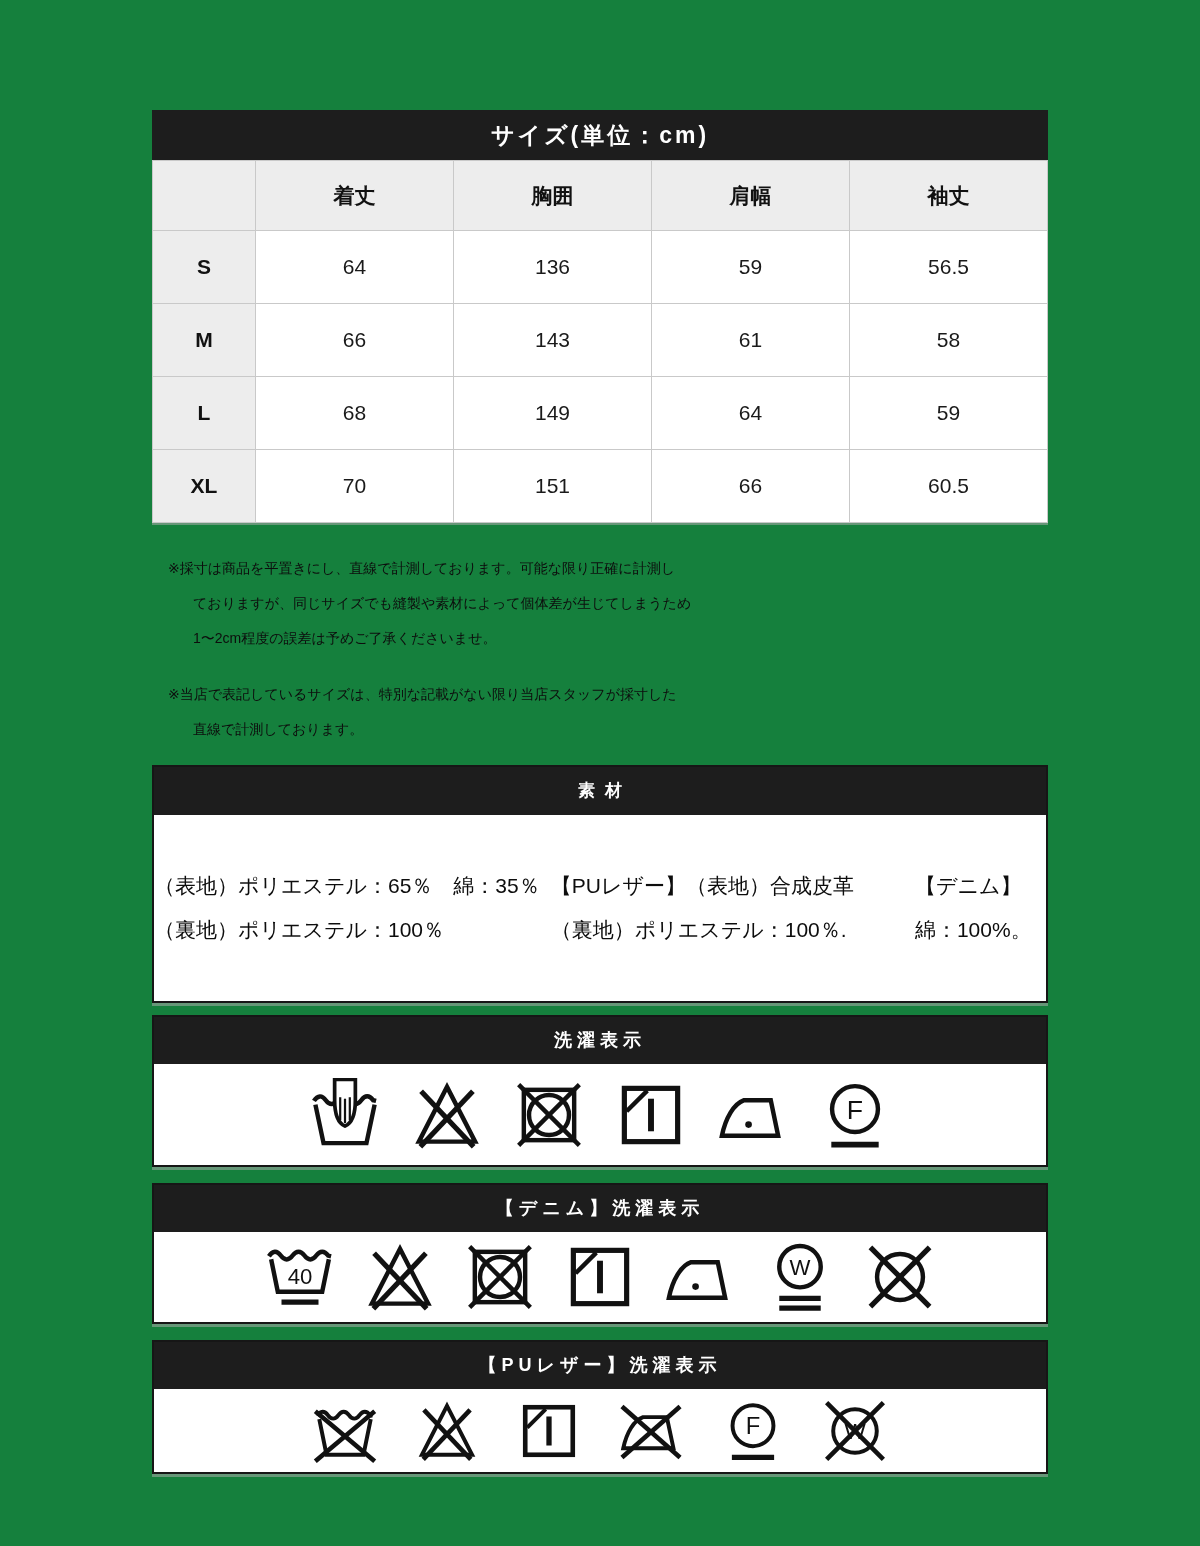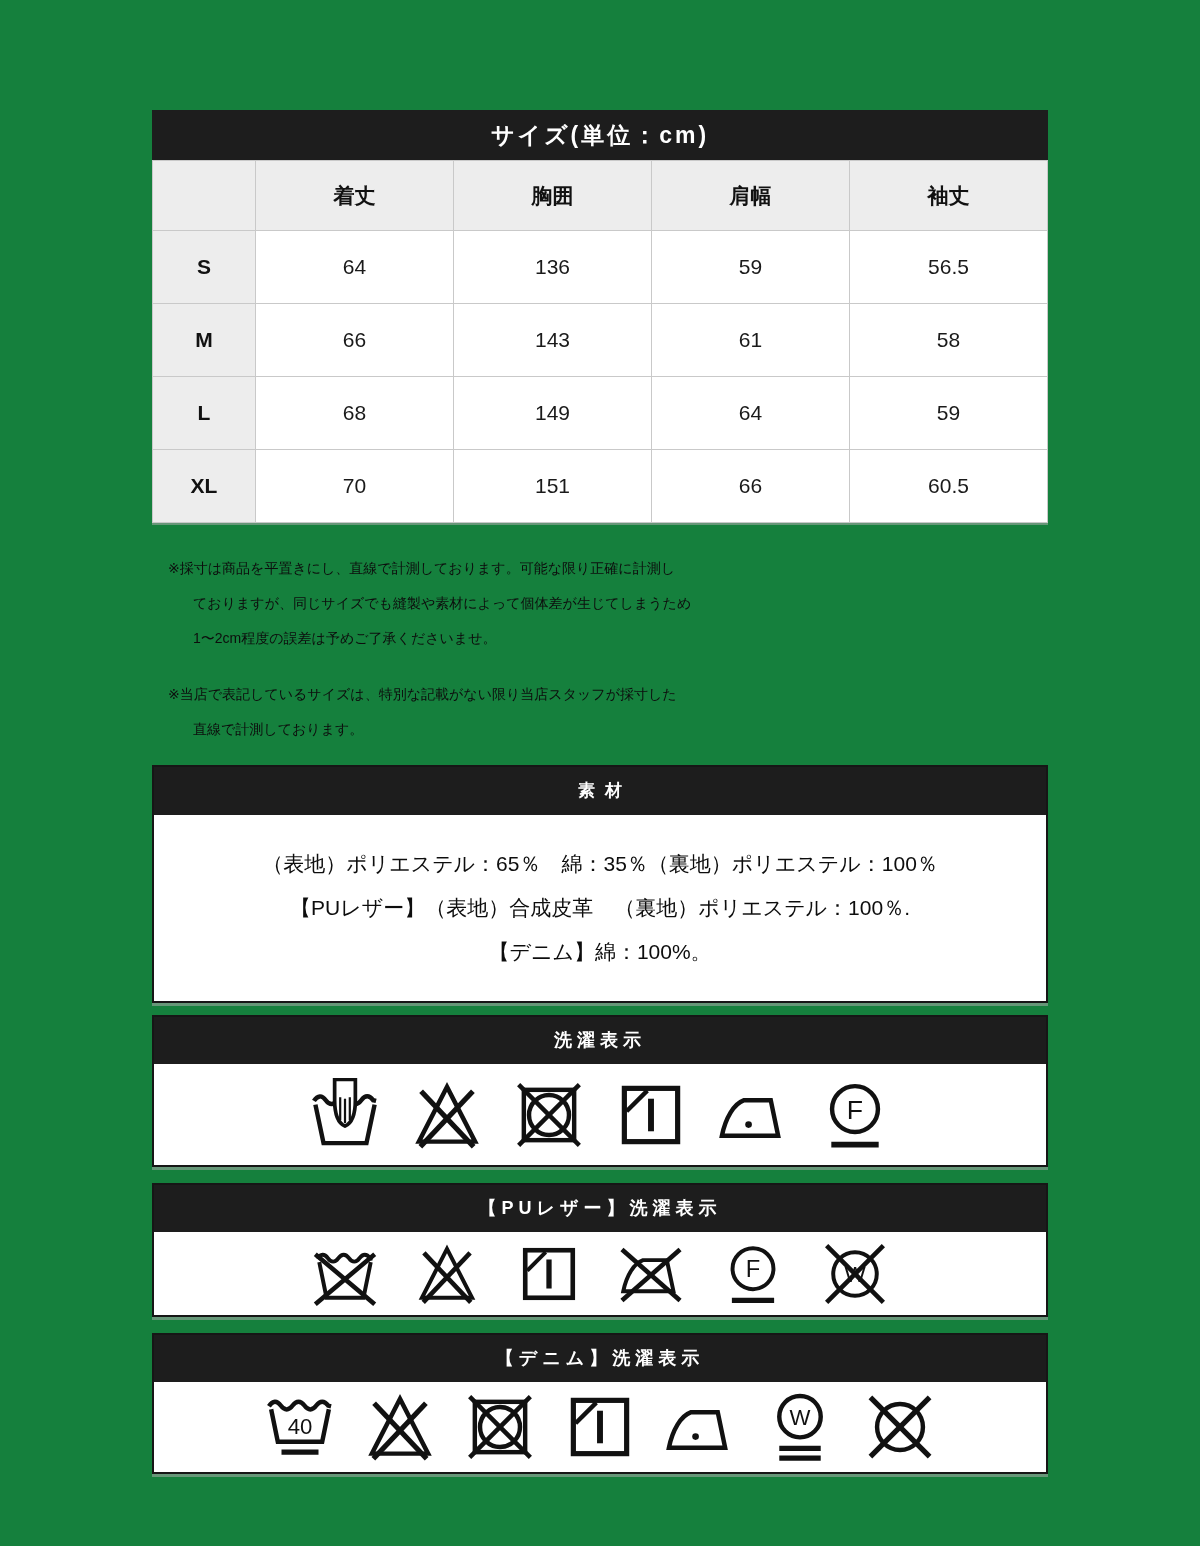--- a/index.html
+++ b/index.html
@@ -46,21 +46,21 @@
   #notes { position:absolute; left:168px; top:551px; width:800px; font-size:14px; line-height:35px; color:#0d0d0d; }
   .note { white-space:nowrap; }
   .note + .note { margin-top:21px; }
   .note-line.cont { padding-left:25px; }
   
   .boxed { border:2px solid #161616; box-shadow:0 3px 0 rgba(170,170,170,.55); }
   #material-section { position:absolute; left:152px; top:765px; width:896px; }
   #material-section .section-bar { height:48px; line-height:48px; font-size:17px; letter-spacing:10px; text-indent:10px; }
   #material-body {
     height:186px; background:#fff;
-    display:flex; flex-direction:column; justify-content:center; align-items:center;
+    display:flex; flex-direction:row; justify-content:center; align-items:center;
     font-size:21px; line-height:44px; font-weight:500; color:#0d0d0d;
   }
   
   #care-container { position:absolute; left:152px; top:1015px; width:896px; }
   .care-section { width:100%; }
   .care-section + .care-section { margin-top:16px; }
   .care-section .section-bar { height:47px; line-height:47px; font-size:18px; }
   .care-body {
     background:#fff;
     display:flex; justify-content:center; align-items:center;
@@ -237,20 +237,46 @@
           </svg>
           <svg class="care-icon" viewBox="0 0 100 100">
             <use href="#iron-low-heat-icon"></use>
           </svg>
           <svg class="care-icon" viewBox="0 0 100 100">
             <use href="#dry-clean-petroleum-gentle-icon"></use>
           </svg>
         </div>
       </div>
       <div class="care-section boxed">
+        <div class="section-bar">【デニム】洗濯表示</div>
+        <div class="care-body care-body-2">
+          <svg class="care-icon" viewBox="0 0 100 100">
+            <use href="#wash-40-gentle-icon"></use>
+          </svg>
+          <svg class="care-icon" viewBox="0 0 100 100">
+            <use href="#do-not-bleach-icon"></use>
+          </svg>
+          <svg class="care-icon" viewBox="0 0 100 100">
+            <use href="#do-not-tumble-dry-icon"></use>
+          </svg>
+          <svg class="care-icon" viewBox="0 0 100 100">
+            <use href="#line-dry-shade-icon"></use>
+          </svg>
+          <svg class="care-icon" viewBox="0 0 100 100">
+            <use href="#iron-low-heat-icon"></use>
+          </svg>
+          <svg class="care-icon" viewBox="0 0 100 100">
+            <use href="#wet-clean-very-gentle-icon"></use>
+          </svg>
+          <svg class="care-icon" viewBox="0 0 100 100">
+            <use href="#do-not-dry-clean-icon"></use>
+          </svg>
+        </div>
+      </div>
+      <div class="care-section boxed">
         <div class="section-bar">【PUレザー】洗濯表示</div>
         <div class="care-body care-body-1">
           <svg class="care-icon" viewBox="0 0 100 100">
             <use href="#do-not-wash-icon"></use>
           </svg>
           <svg class="care-icon" viewBox="0 0 100 100">
             <use href="#do-not-bleach-icon"></use>
           </svg>
           <svg class="care-icon" viewBox="0 0 100 100">
             <use href="#line-dry-shade-icon"></use>
@@ -259,41 +285,15 @@
             <use href="#do-not-iron-icon"></use>
           </svg>
           <svg class="care-icon" viewBox="0 0 100 100">
             <use href="#dry-clean-petroleum-gentle-icon"></use>
           </svg>
           <svg class="care-icon" viewBox="0 0 100 100">
             <use href="#do-not-wet-clean-icon"></use>
           </svg>
         </div>
       </div>
-      <div class="care-section boxed">
-        <div class="section-bar">【デニム】洗濯表示</div>
-        <div class="care-body care-body-2">
-          <svg class="care-icon" viewBox="0 0 100 100">
-            <use href="#wash-40-gentle-icon"></use>
-          </svg>
-          <svg class="care-icon" viewBox="0 0 100 100">
-            <use href="#do-not-bleach-icon"></use>
-          </svg>
-          <svg class="care-icon" viewBox="0 0 100 100">
-            <use href="#do-not-tumble-dry-icon"></use>
-          </svg>
-          <svg class="care-icon" viewBox="0 0 100 100">
-            <use href="#line-dry-shade-icon"></use>
-          </svg>
-          <svg class="care-icon" viewBox="0 0 100 100">
-            <use href="#iron-low-heat-icon"></use>
-          </svg>
-          <svg class="care-icon" viewBox="0 0 100 100">
-            <use href="#wet-clean-very-gentle-icon"></use>
-          </svg>
-          <svg class="care-icon" viewBox="0 0 100 100">
-            <use href="#do-not-dry-clean-icon"></use>
-          </svg>
-        </div>
-      </div>
     </div>
 
 </div>
 
 </body></html>

